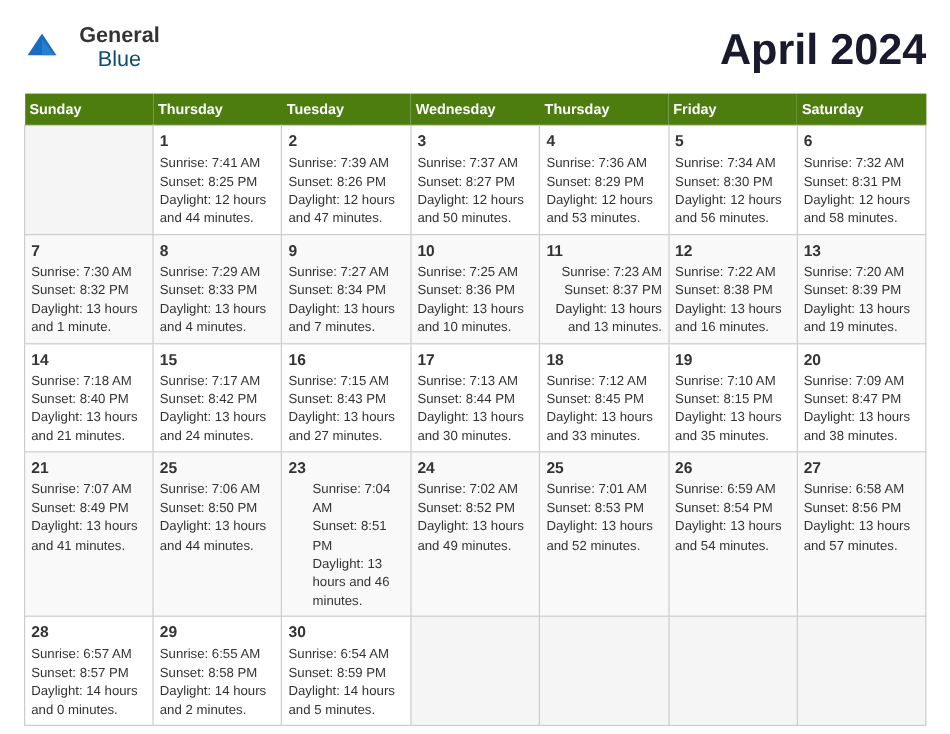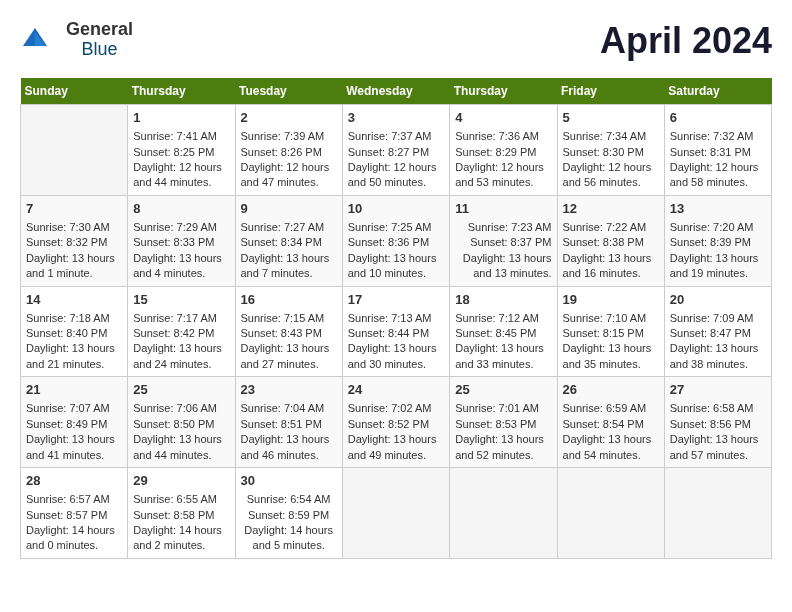--- a/index.html
+++ b/index.html
@@ -297,21 +297,21 @@
           <div class="cell-content">
             <div class="day-number">25</div>
             <div class="cell-text" style="white-space: pre-line;">Sunrise: 7:06 AM
 Sunset: 8:50 PM
 Daylight: 13 hours and 44 minutes.</div>
           </div>
         </td>
         <td>
           <div class="cell-content">
             <div class="day-number">23</div>
-            <div class="cell-text" style="white-space: pre-line;">Sunrise: 7:04 AM
+            <div class="cell-text" style="white-space: pre-line; margin-left: 20px;">Sunrise: 7:04 AM
 Sunset: 8:51 PM
 Daylight: 13 hours and 46 minutes.</div>
           </div>
         </td>
         <td>
           <div class="cell-content">
             <div class="day-number">24</div>
             <div class="cell-text" style="white-space: pre-line;">Sunrise: 7:02 AM
 Sunset: 8:52 PM
 Daylight: 13 hours and 49 minutes.</div>
@@ -355,21 +355,21 @@
           <div class="cell-content">
             <div class="day-number">29</div>
             <div class="cell-text" style="white-space: pre-line;">Sunrise: 6:55 AM
 Sunset: 8:58 PM
 Daylight: 14 hours and 2 minutes.</div>
           </div>
         </td>
         <td>
           <div class="cell-content">
             <div class="day-number">30</div>
-            <div class="cell-text" style="white-space: pre-line; text-align: center;">Sunrise: 6:54 AM
+            <div class="cell-text" style="white-space: pre-line;">Sunrise: 6:54 AM
 Sunset: 8:59 PM
 Daylight: 14 hours and 5 minutes.</div>
           </div>
         </td>
         <td class="empty"></td>
         <td class="empty"></td>
         <td class="empty"></td>
         <td class="empty"></td>
       </tr>
     </tbody>

